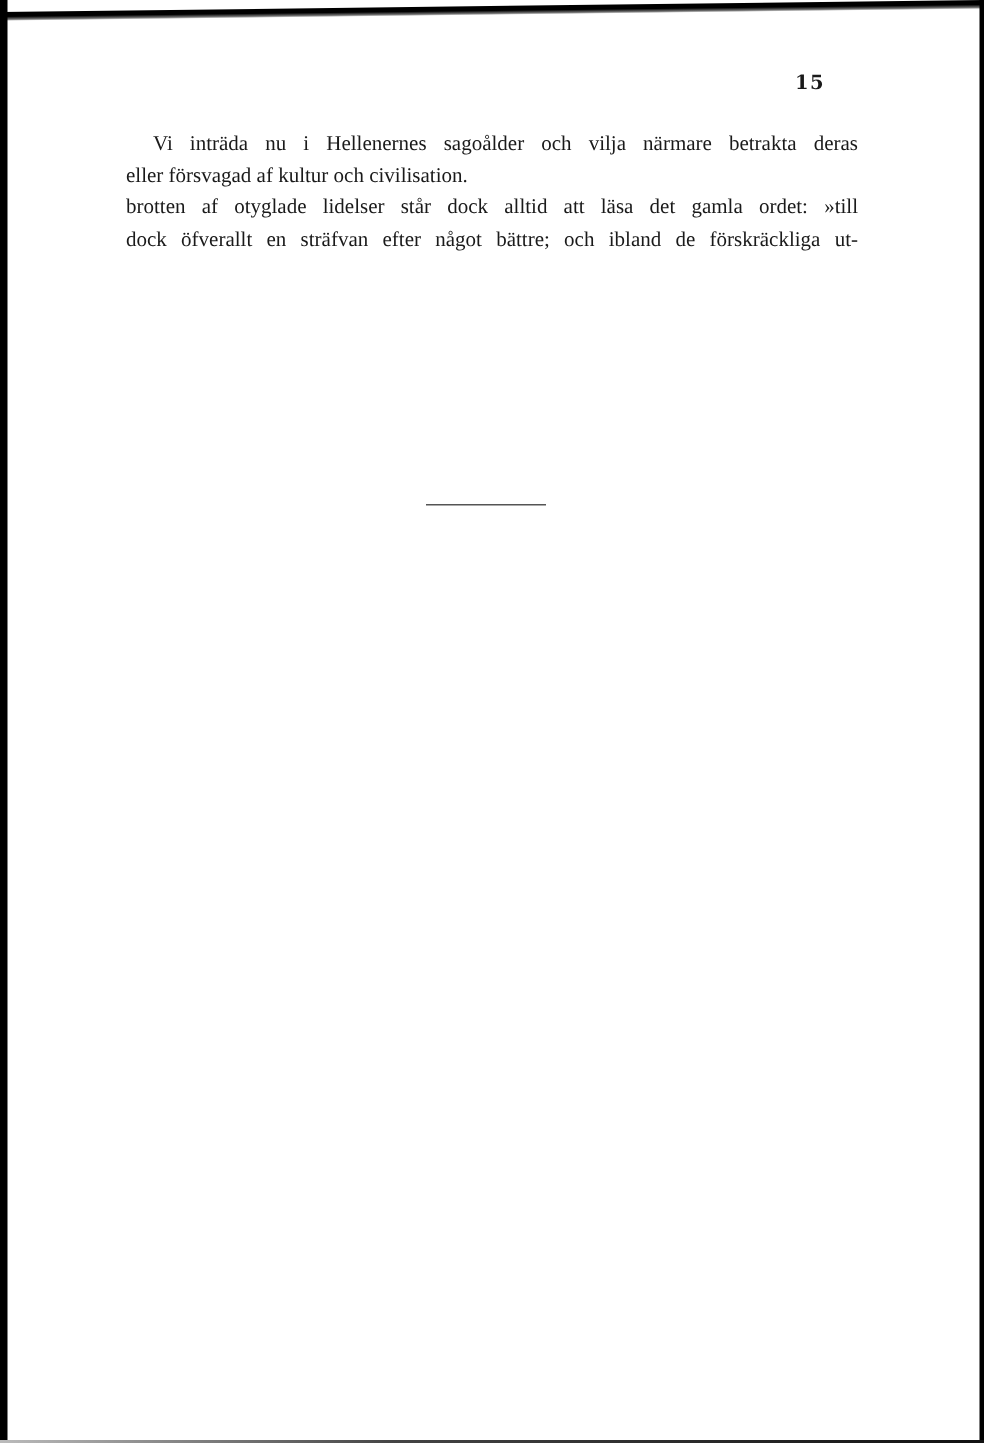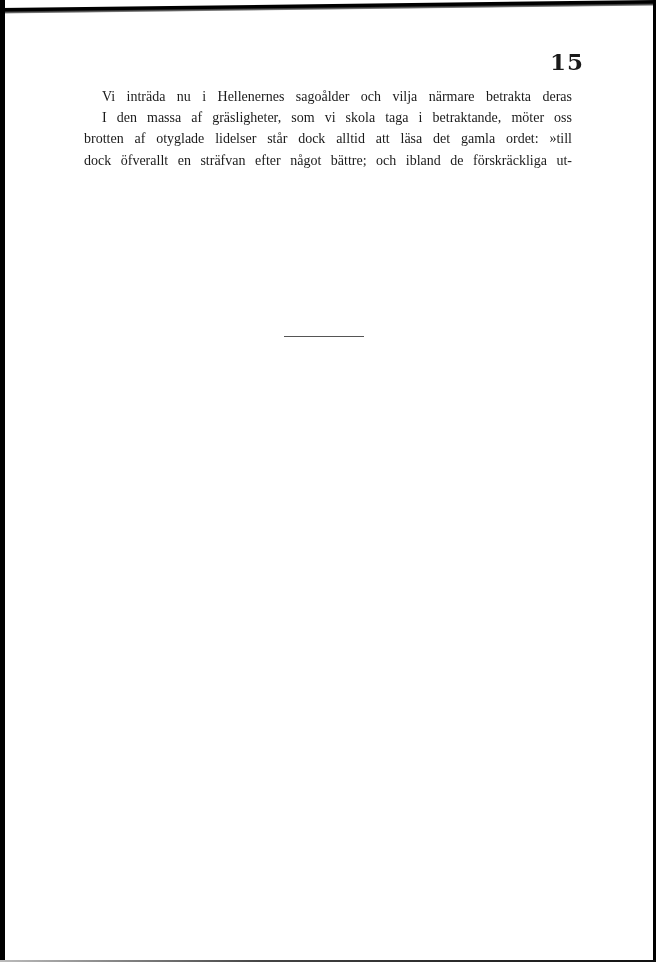--- a/index.html
+++ b/index.html
@@ -38,24 +38,23 @@
     .scan-edge-bottom {
       position: absolute;
       left: 0; bottom: 0;
       width: 656px; height: 2px;
       background: linear-gradient(to right, #bbb 0, #444 40%, #111 100%);
     }
     .page-number {
       position: absolute;
       left: 530px;
       top: 48px;
-      font-size: 23px;
+      font-size: 13px;
       font-weight: bold;
       letter-spacing: 1px;
-      margin-left: 20px;
     }
     .body-text {
       position: absolute;
       left: 84px;
       top: 86px;
       width: 488px;
       font-family: "Liberation Serif", "DejaVu Serif", serif;
       font-size: 14px;
       line-height: 21.2px;
       text-align: justify;
@@ -89,21 +88,21 @@
 <div class="scan-edge-top"></div>
 <div class="scan-edge-left"></div>
 <div class="scan-edge-right"></div>
 <div class="scan-edge-bottom"></div>
 
 <div class="page-number">15</div>
 
 <div class="body-text">
   <p class="paragraph">
     <span class="line first">Vi inträda nu i Hellenernes sagoålder och vilja närmare betrakta deras</span>
+    <span class="line last">eller försvagad af kultur och civilisation.</span>
   </p>
   <p class="paragraph">
-    <span class="line first">I den massa af gräsligheter, som vi skola taga i betraktande, möter oss</span>
     <span class="line">brotten af otyglade lidelser står dock alltid att läsa det gamla ordet: »till</span>
     <span class="line">dock öfverallt en sträfvan efter något bättre; och ibland de förskräckliga ut-</span>
   </p>
 </div>
 
 <div class="section-rule"></div>
 
 </body></html>

